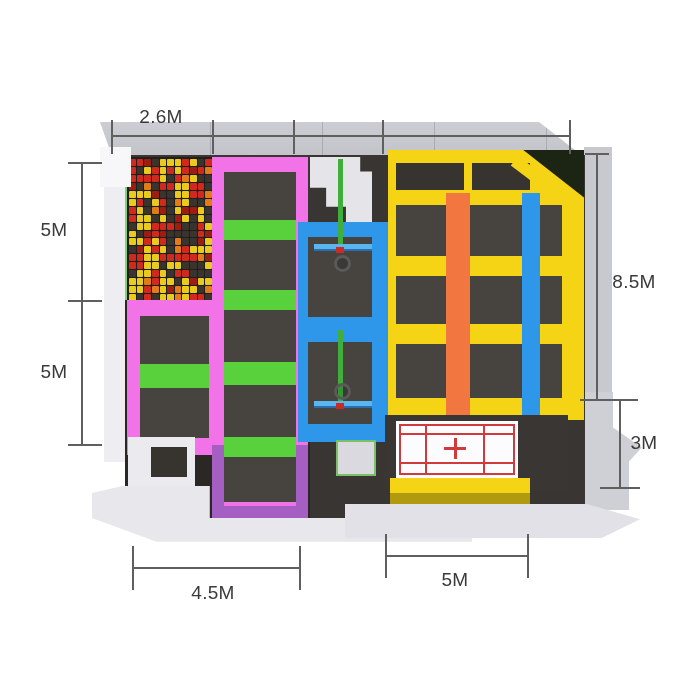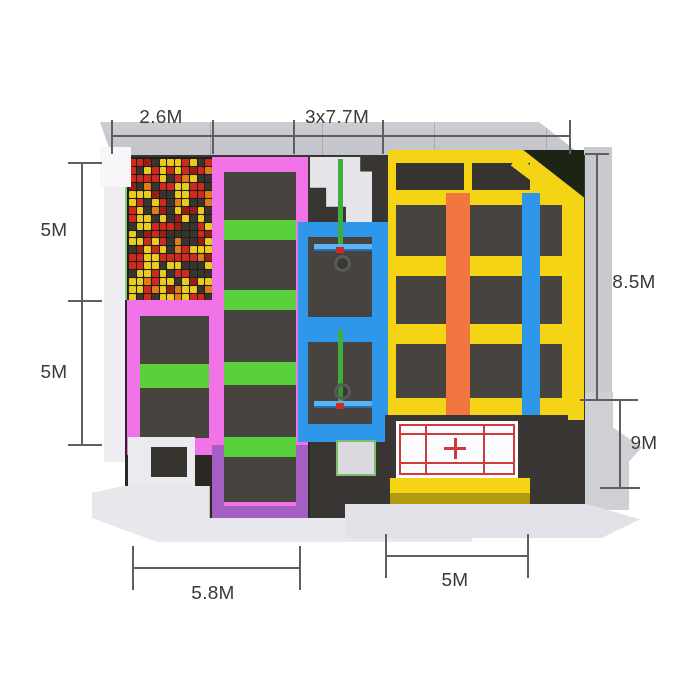--- a/index.html
+++ b/index.html
@@ -320,39 +320,38 @@
     <div class="abs" style="left:336px;top:403px;width:8px;height:6px;background:var(--hoop-tip);"></div>
   </div>
 
   <div class="line" style="left:111px;top:135px;width:459px;height:2px;"></div>
   <div class="line" style="left:111px;top:120px;width:2px;height:34px;"></div>
   <div class="line" style="left:212px;top:120px;width:2px;height:34px;"></div>
   <div class="line" style="left:293px;top:120px;width:2px;height:34px;"></div>
   <div class="line" style="left:382px;top:120px;width:2px;height:34px;"></div>
   <div class="line" style="left:569px;top:120px;width:2px;height:34px;"></div>
   <div class="dim-label" style="left:121px;top:105px;width:80px;">2.6M</div>
-  <div class="dim-label" style="left:287px;top:105px;width:100px;">3x7.7M</div>
 
   <div class="line" style="left:81px;top:163px;width:2px;height:282px;"></div>
   <div class="line" style="left:68px;top:162px;width:34px;height:2px;"></div>
   <div class="line" style="left:68px;top:300px;width:34px;height:2px;"></div>
   <div class="line" style="left:68px;top:444px;width:34px;height:2px;"></div>
   <div class="dim-label" style="left:34px;top:218px;width:40px;">5M</div>
   <div class="dim-label" style="left:34px;top:360px;width:40px;">5M</div>
 
   <div class="line" style="left:596px;top:154px;width:2px;height:246px;"></div>
   <div class="line" style="left:585px;top:153px;width:24px;height:2px;"></div>
   <div class="line" style="left:580px;top:399px;width:58px;height:2px;"></div>
   <div class="dim-label" style="left:606px;top:270px;width:56px;">8.5M</div>
   <div class="line" style="left:619px;top:401px;width:2px;height:88px;"></div>
   <div class="line" style="left:600px;top:487px;width:40px;height:2px;"></div>
-  <div class="dim-label" style="left:624px;top:431px;width:40px;">9M</div>
+  <div class="dim-label" style="left:624px;top:431px;width:40px;">3M</div>
 
   <div class="line" style="left:132px;top:567px;width:168px;height:2px;"></div>
   <div class="line" style="left:132px;top:546px;width:2px;height:44px;"></div>
   <div class="line" style="left:299px;top:546px;width:2px;height:44px;"></div>
-  <div class="dim-label" style="left:173px;top:581px;width:80px;">5.8M</div>
+  <div class="dim-label" style="left:173px;top:581px;width:80px;">4.5M</div>
   <div class="line" style="left:385px;top:555px;width:143px;height:2px;"></div>
   <div class="line" style="left:385px;top:534px;width:2px;height:44px;"></div>
   <div class="line" style="left:527px;top:534px;width:2px;height:44px;"></div>
   <div class="dim-label" style="left:425px;top:568px;width:60px;">5M</div>
 
 </div>
 
 </body></html>

